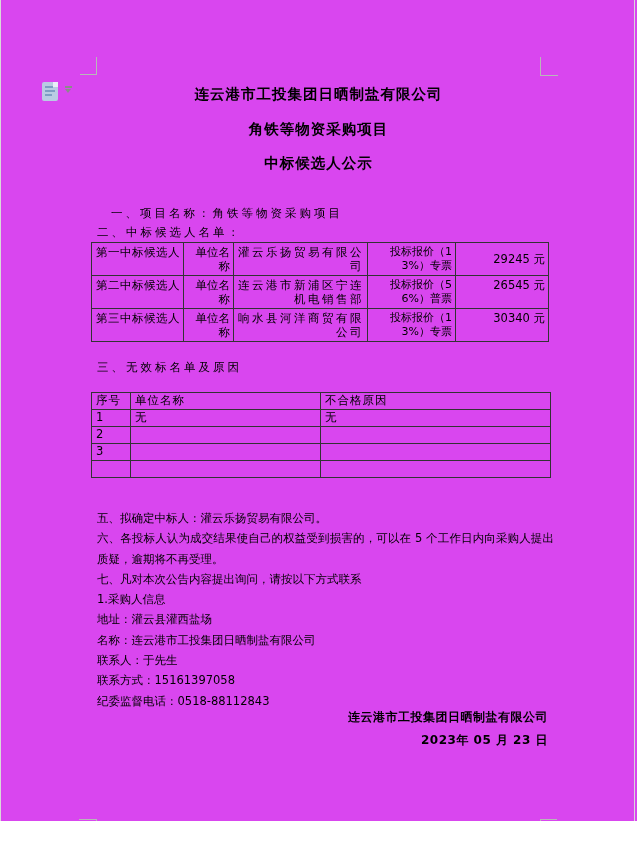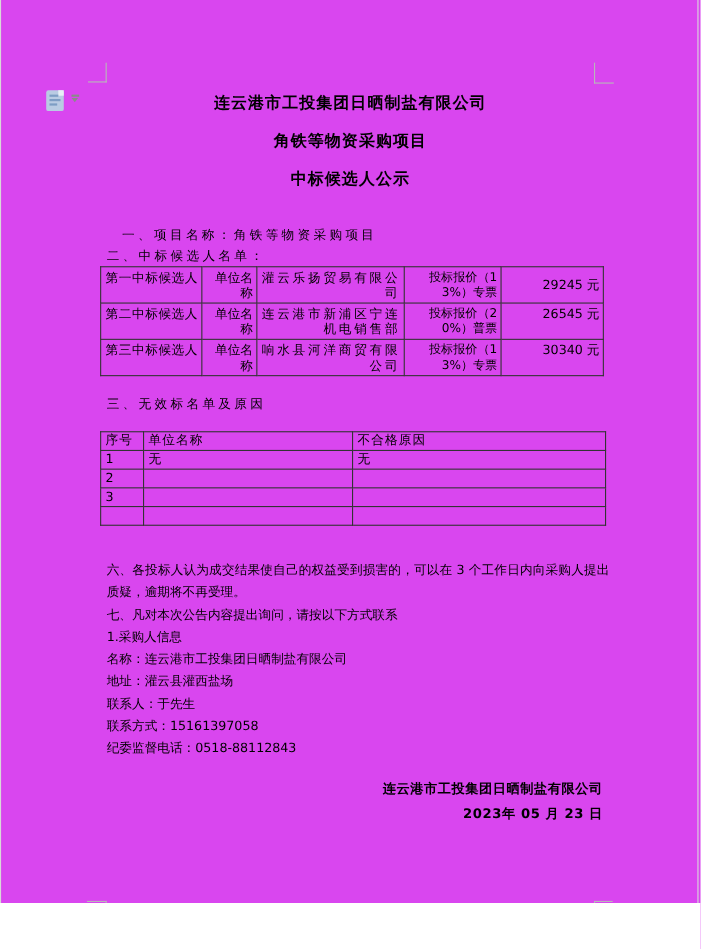--- a/index.html
+++ b/index.html
@@ -111,21 +111,21 @@
         <td class="c0">第一中标候选人</td>
         <td>单位名称</td>
         <td class="c2">灌云乐扬贸易有限公司</td>
         <td class="c3">投标报价（13%）专票</td>
         <td class="vmid">29245 元</td>
       </tr>
       <tr>
         <td class="c0">第二中标候选人</td>
         <td>单位名称</td>
         <td class="c2">连云港市新浦区宁连机电销售部</td>
-        <td class="c3">投标报价（20%）普票</td>
+        <td class="c3">投标报价（56%）普票</td>
         <td>26545 元</td>
       </tr>
       <tr>
         <td class="c0">第三中标候选人</td>
         <td>单位名称</td>
         <td class="c2">响水县河洋商贸有限公司</td>
         <td class="c3">投标报价（13%）专票</td>
         <td>30340 元</td>
       </tr>
     </tbody>
@@ -162,25 +162,26 @@
       </tr>
       <tr>
         <td></td>
         <td></td>
         <td></td>
       </tr>
     </tbody>
   </table>
 
   <div class="para">
-    <div class="justify">六、各投标人认为成交结果使自己的权益受到损害的，可以在 3 个工作日内向采购人提出质疑，逾期将不再受理。</div>
+    <div>五、拟确定中标人：灌云乐扬贸易有限公司。</div>
+    <div class="justify">六、各投标人认为成交结果使自己的权益受到损害的，可以在 5 个工作日内向采购人提出质疑，逾期将不再受理。</div>
     <div>七、凡对本次公告内容提出询问，请按以下方式联系</div>
     <div>1.采购人信息</div>
+    <div>地址：灌云县灌西盐场</div>
     <div>名称：连云港市工投集团日晒制盐有限公司</div>
-    <div>地址：灌云县灌西盐场</div>
     <div>联系人：于先生</div>
     <div>联系方式：15161397058</div>
     <div>纪委监督电话：0518-88112843</div>
   </div>
 
   <div class="signature">
     <div>连云港市工投集团日晒制盐有限公司</div>
     <div>2023年 05 月 23 日</div>
   </div>
 </div>

